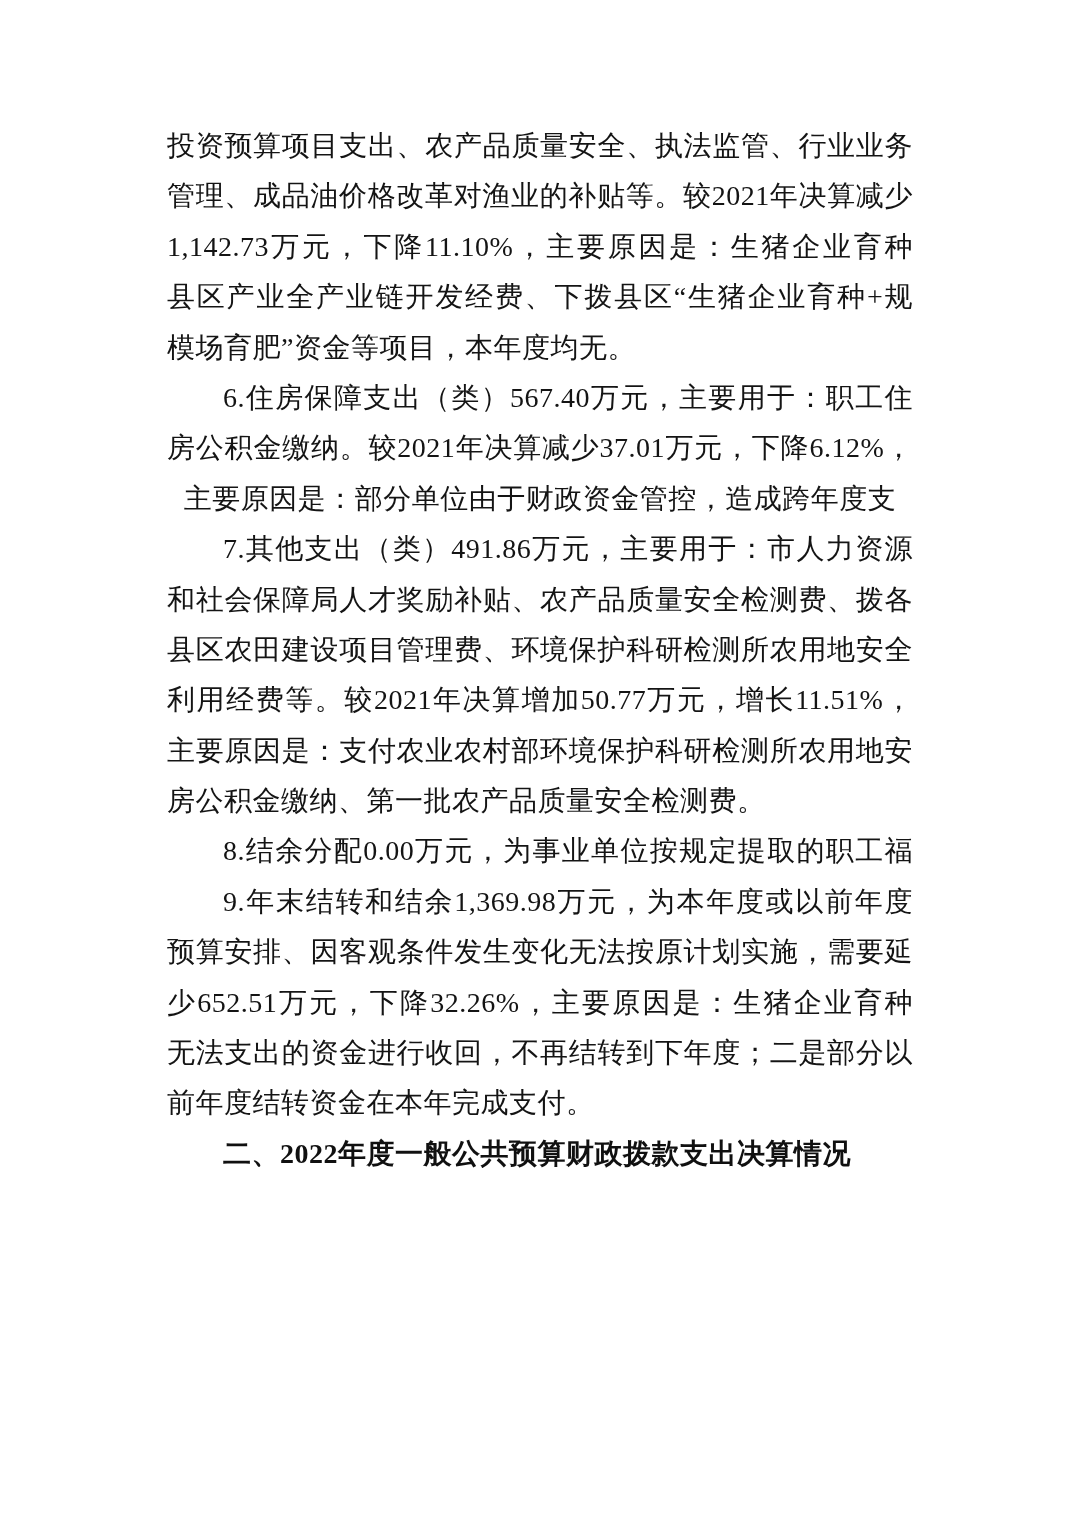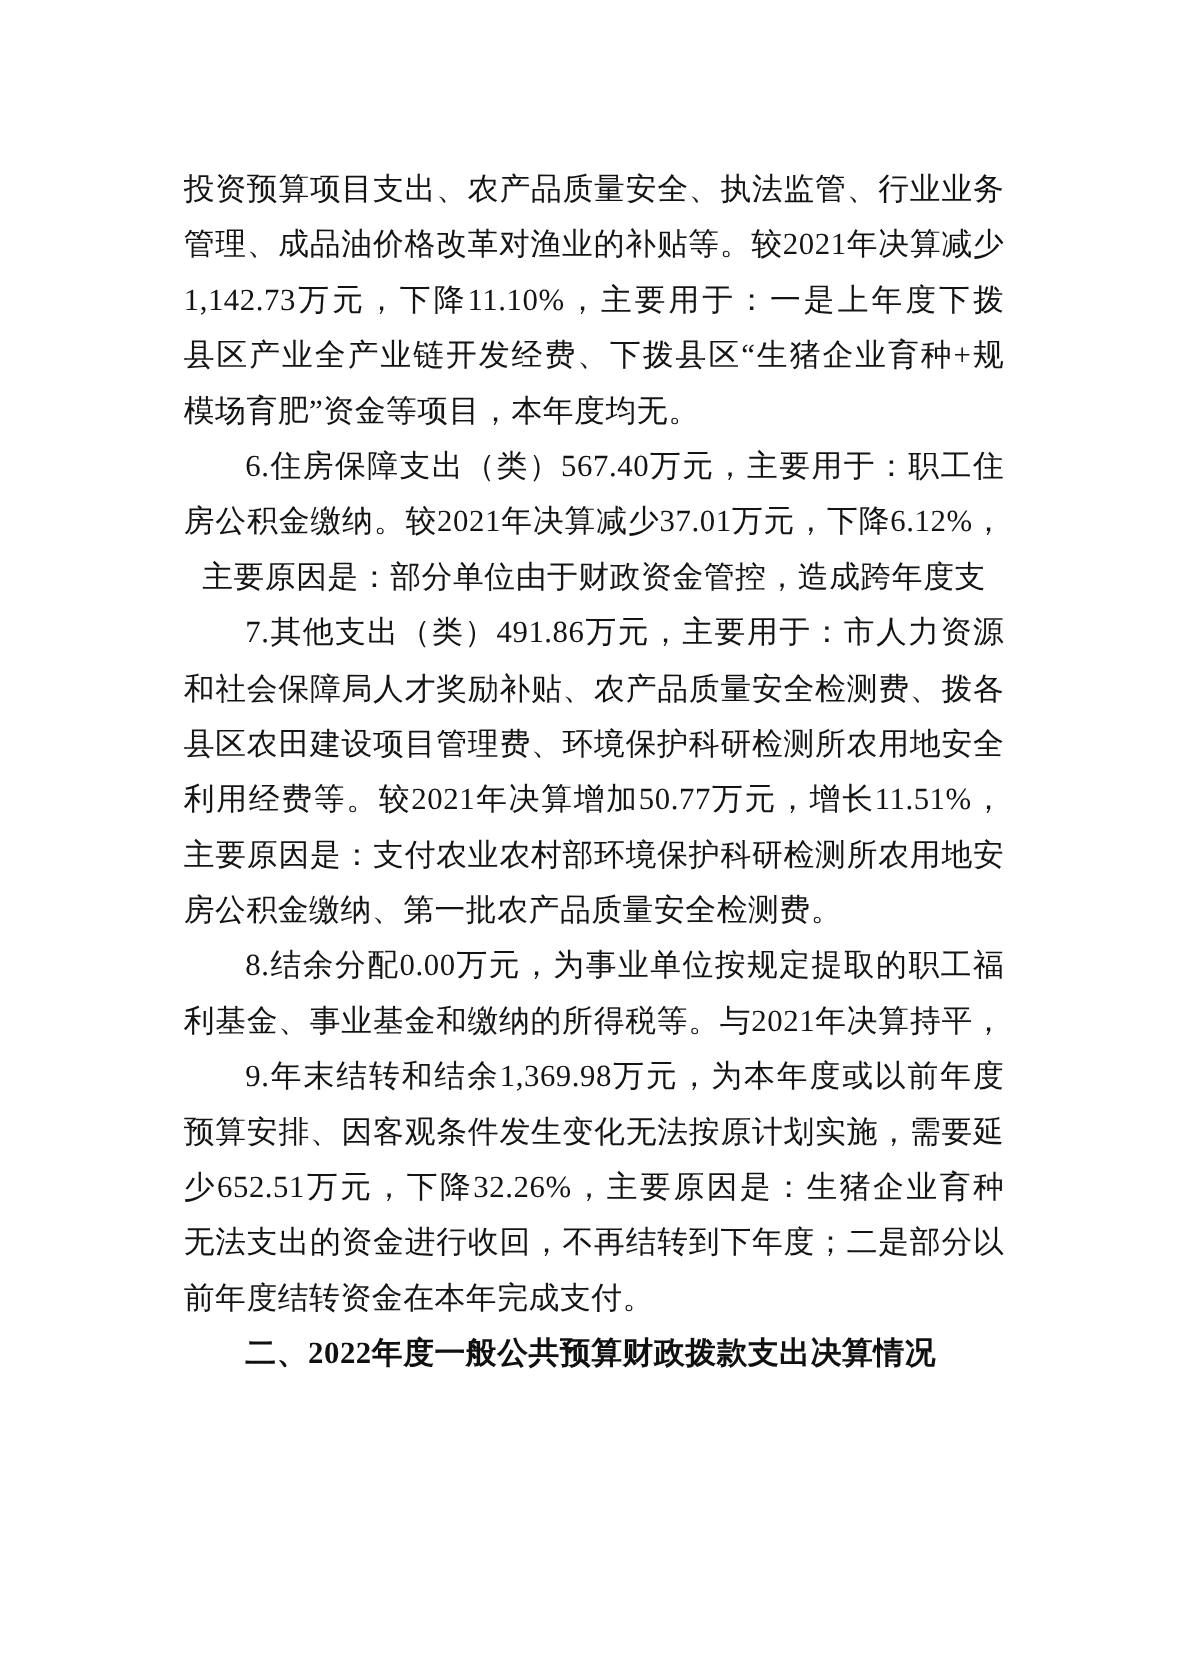--- a/index.html
+++ b/index.html
@@ -12,21 +12,21 @@
     width: 1075px;
     height: 1520px;
     background: #ffffff;
     overflow: hidden;
     font-family: "Liberation Serif", "DejaVu Serif", serif;
     color: #141414;
   }
   .doc-body {
     position: absolute;
     left: 167px;
-    top: 148px;
+    top: 121px;
     width: 746px;
   }
   .para {
     margin: 0;
     padding: 0;
   }
   .text-line {
     font-size: 28px;
     line-height: 50.4px;
     height: 50.4px;
@@ -59,40 +59,39 @@
 </style>
 </head>
 <body>
 
 <div class="page">
   <div class="doc-body">
     <div id="paragraphs">
         <div class="para">
           <div class="text-line">投资预算项目支出、农产品质量安全、执法监管、行业业务</div>
           <div class="text-line">管理、成品油价格改革对渔业的补贴等。较2021年决算减少</div>
-          <div class="text-line">1,142.73万元，下降11.10%，主要用于：一是上年度下拨</div>
+          <div class="text-line">1,142.73万元，下降11.10%，主要原因是：生猪企业育种</div>
           <div class="text-line">县区产业全产业链开发经费、下拨县区“生猪企业育种+规</div>
           <div class="text-line last">模场育肥”资金等项目，本年度均无。</div>
         </div>
         <div class="para">
           <div class="text-line indented">6.住房保障支出（类）567.40万元，主要用于：职工住</div>
           <div class="text-line">房公积金缴纳。较2021年决算减少37.01万元，下降6.12%，</div>
           <div class="text-line last">主要原因是：部分单位由于财政资金管控，造成跨年度支付。</div>
         </div>
         <div class="para">
           <div class="text-line indented">7.其他支出（类）491.86万元，主要用于：市人力资源</div>
           <div class="text-line">和社会保障局人才奖励补贴、农产品质量安全检测费、拨各</div>
           <div class="text-line">县区农田建设项目管理费、环境保护科研检测所农用地安全</div>
           <div class="text-line">利用经费等。较2021年决算增加50.77万元，增长11.51%，</div>
           <div class="text-line">主要原因是：支付农业农村部环境保护科研检测所农用地安</div>
           <div class="text-line last">房公积金缴纳、第一批农产品质量安全检测费。</div>
         </div>
         <div class="para">
           <div class="text-line indented">8.结余分配0.00万元，为事业单位按规定提取的职工福</div>
-          <div class="text-line">利基金、事业基金和缴纳的所得税等。与2021年决算持平，</div>
         </div>
         <div class="para">
           <div class="text-line indented">9.年末结转和结余1,369.98万元，为本年度或以前年度</div>
           <div class="text-line">预算安排、因客观条件发生变化无法按原计划实施，需要延</div>
           <div class="text-line">少652.51万元，下降32.26%，主要原因是：生猪企业育种</div>
           <div class="text-line">无法支出的资金进行收回，不再结转到下年度；二是部分以</div>
           <div class="text-line last">前年度结转资金在本年完成支付。</div>
         </div>
       </div>
     <div class="section-heading">二、2022年度一般公共预算财政拨款支出决算情况</div>

